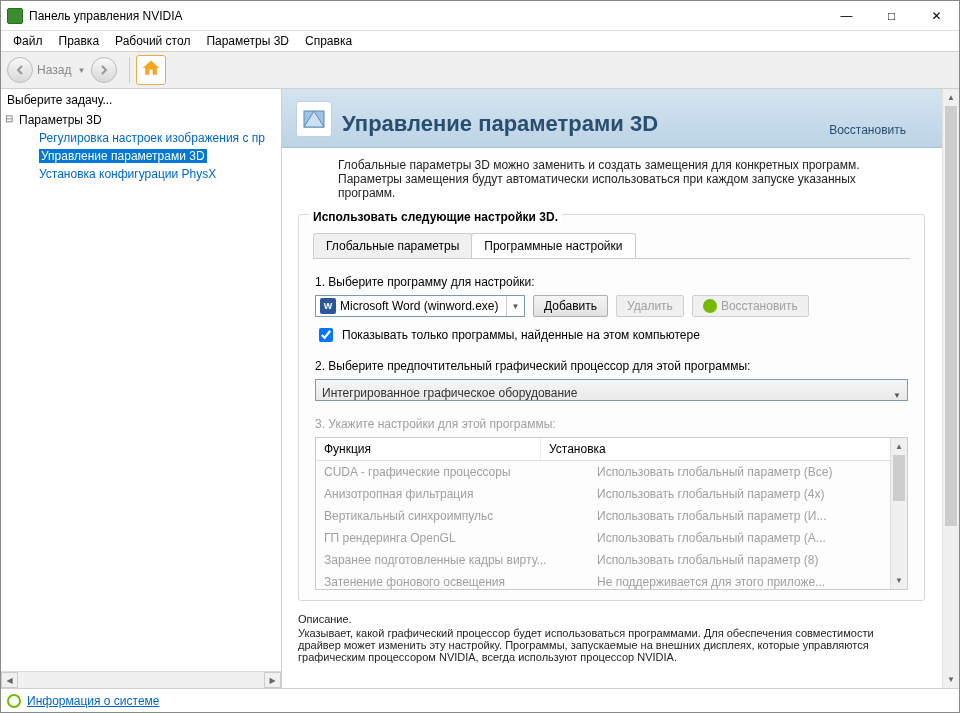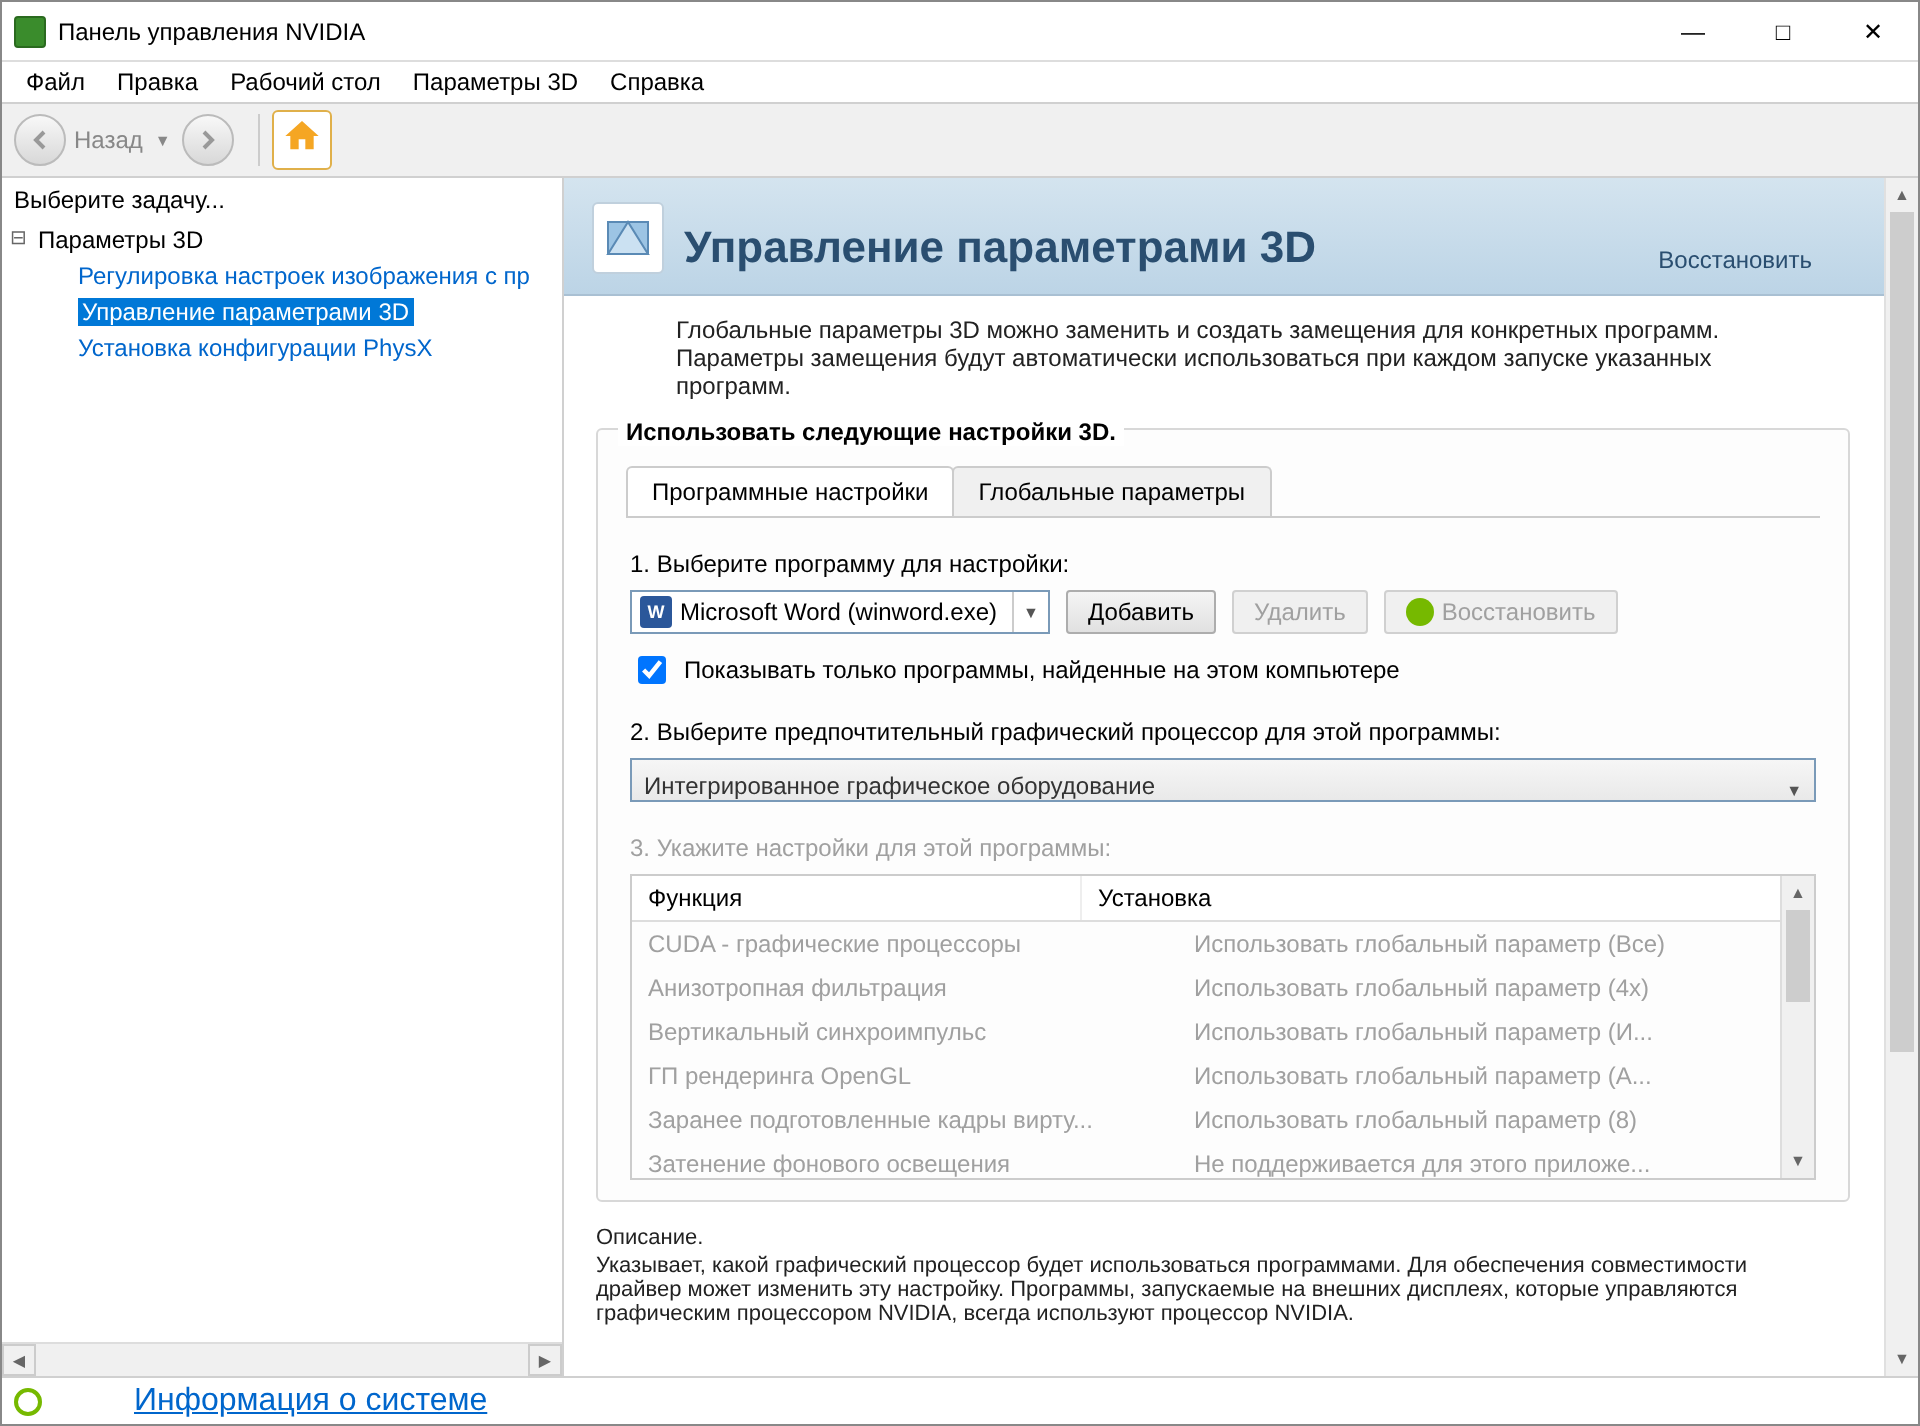--- a/index.html
+++ b/index.html
@@ -88,21 +88,21 @@
   .settings-table .col2 { flex:1; white-space:nowrap; overflow:hidden; text-overflow:ellipsis; }
   .table-scroll { position:absolute; right:0; top:0; bottom:0; width:17px; background:#f0f0f0; border-left:1px solid #ddd; }
   .table-scroll .arrow { height:17px; font-size:8px; color:#666; display:flex; align-items:center; justify-content:center; }
   .table-scroll .tthumb { position:absolute; left:2px; right:2px; top:17px; height:46px; background:#cdcdcd; }
 
   .footer-desc { font-size:11px; color:#222; padding:4px 34px 8px 16px; margin-right:17px; }
   .footer-desc .ftitle { margin-bottom:2px; }
 
   .status-bar { height:24px; border-top:1px solid #d0d0d0; display:flex; align-items:center; padding:0 6px; background:#fff; }
   .status-icon { width:14px; height:14px; border-radius:50%; border:2px solid #76b900; margin-right:6px; display:inline-block; }
-  .status-link { color:#0066cc; font-size:16px; text-decoration:underline;margin-left:40px; }
+  .status-link { color:#0066cc; font-size:12px; text-decoration:underline; }
 </style>
 </head>
 <body>
 
 <div class="window">
 
   <div class="titlebar">
     <span class="app-icon"></span>
     <span class="title">Панель управления NVIDIA</span>
     <div class="win-btn">—</div>
@@ -179,22 +179,22 @@
         <h1>Управление параметрами 3D</h1>
         <span class="restore-link">Восстановить</span>
       </div>
 
       <div class="desc">Глобальные параметры 3D можно заменить и создать замещения для конкретных программ. Параметры замещения будут автоматически использоваться при каждом запуске указанных программ.</div>
 
       <div class="group-box">
         <span class="group-title">Использовать следующие настройки 3D.</span>
 
         <div class="tabs">
+          <div class="tab">Глобальные параметры</div>
           <div class="tab active">Программные настройки</div>
-          <div class="tab">Глобальные параметры</div>
         </div>
 
         <div class="panel-body">
           <div class="step-label">1. Выберите программу для настройки:</div>
           <div class="row">
             <div class="program-select">
               <span class="picon">W</span>
               <span class="ptext">Microsoft Word (winword.exe)</span>
               <span class="parrow">▼</span>
             </div>

